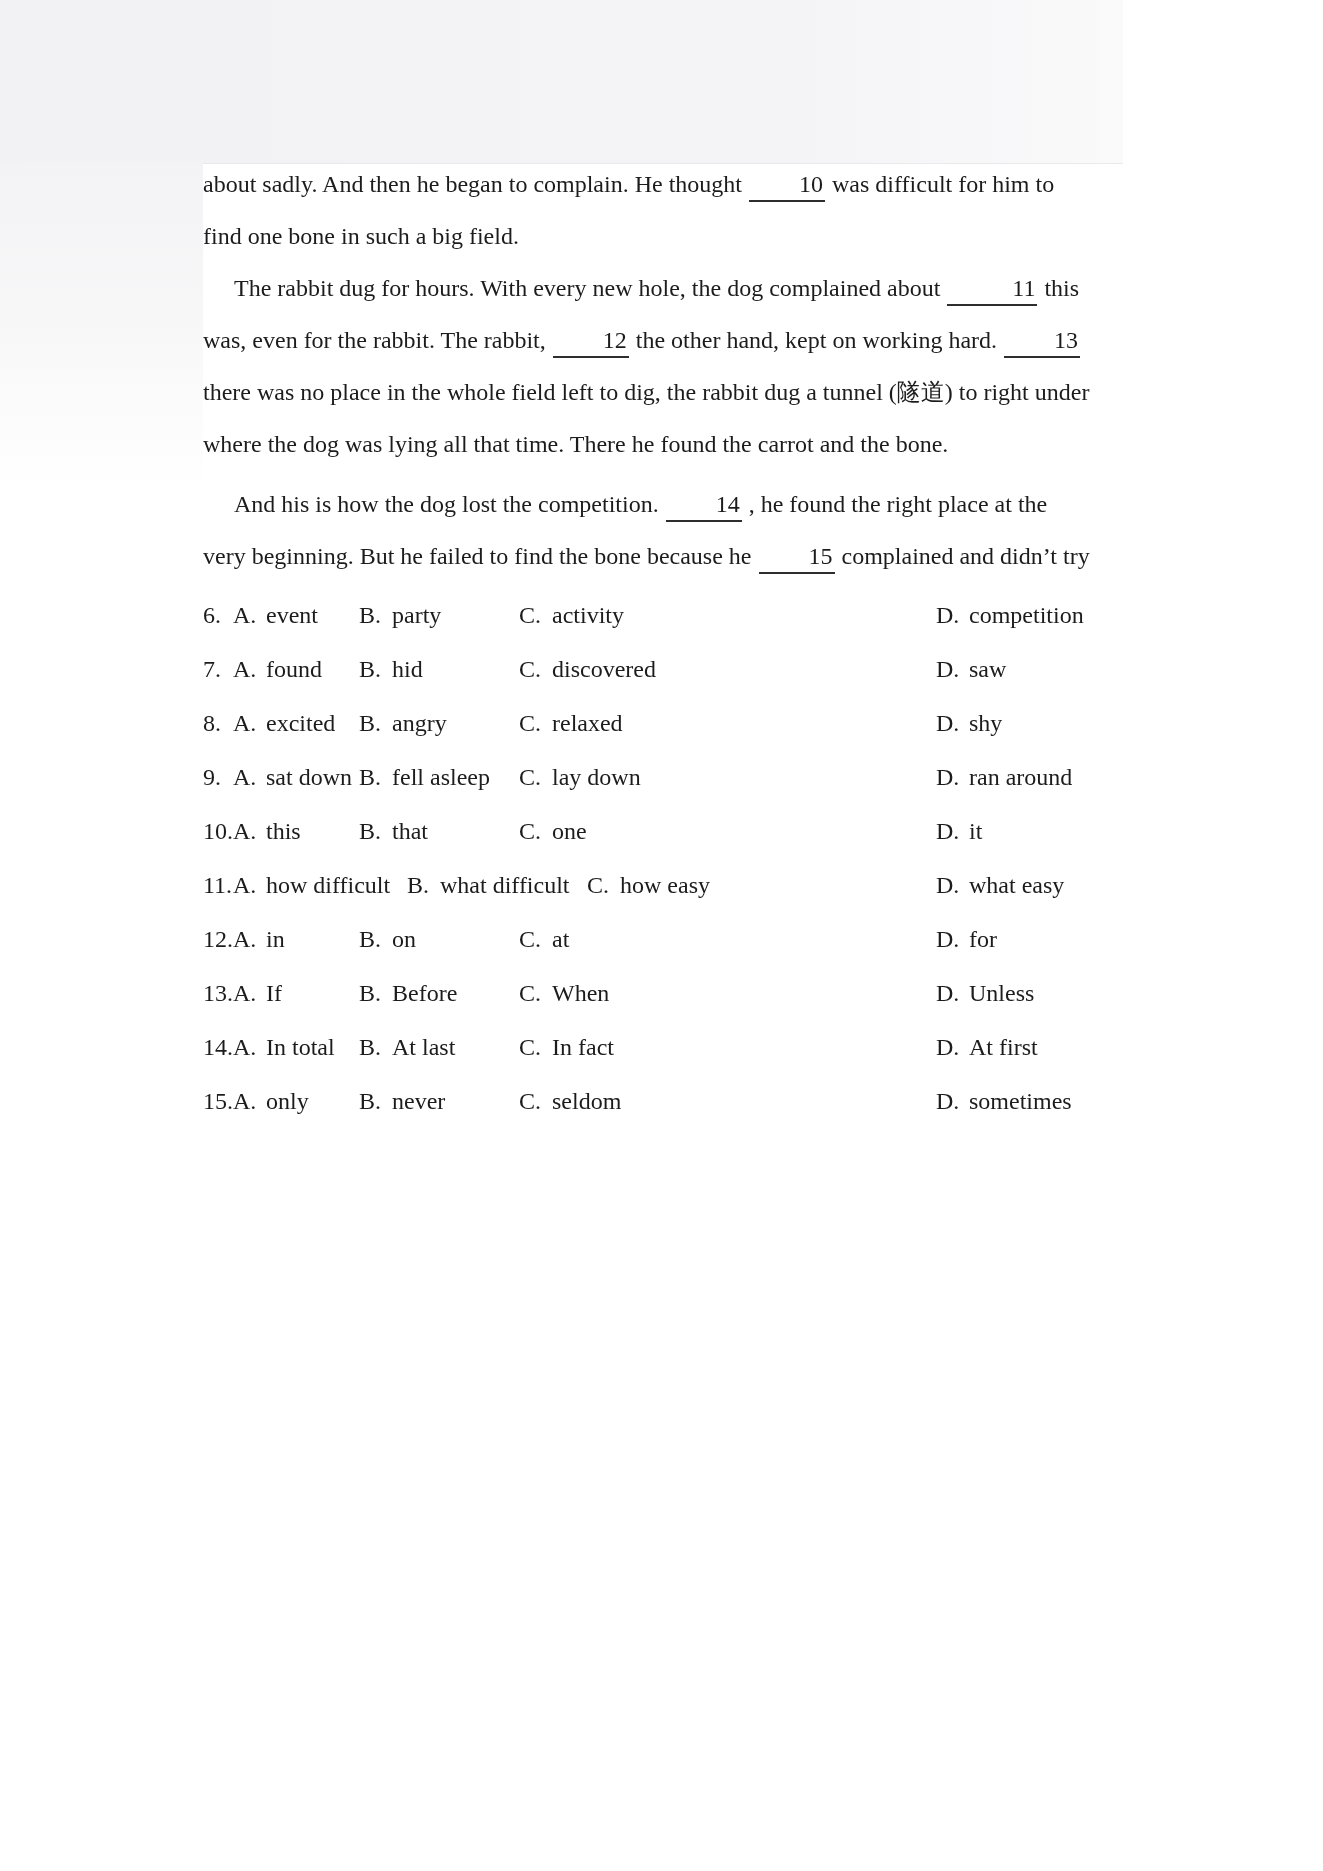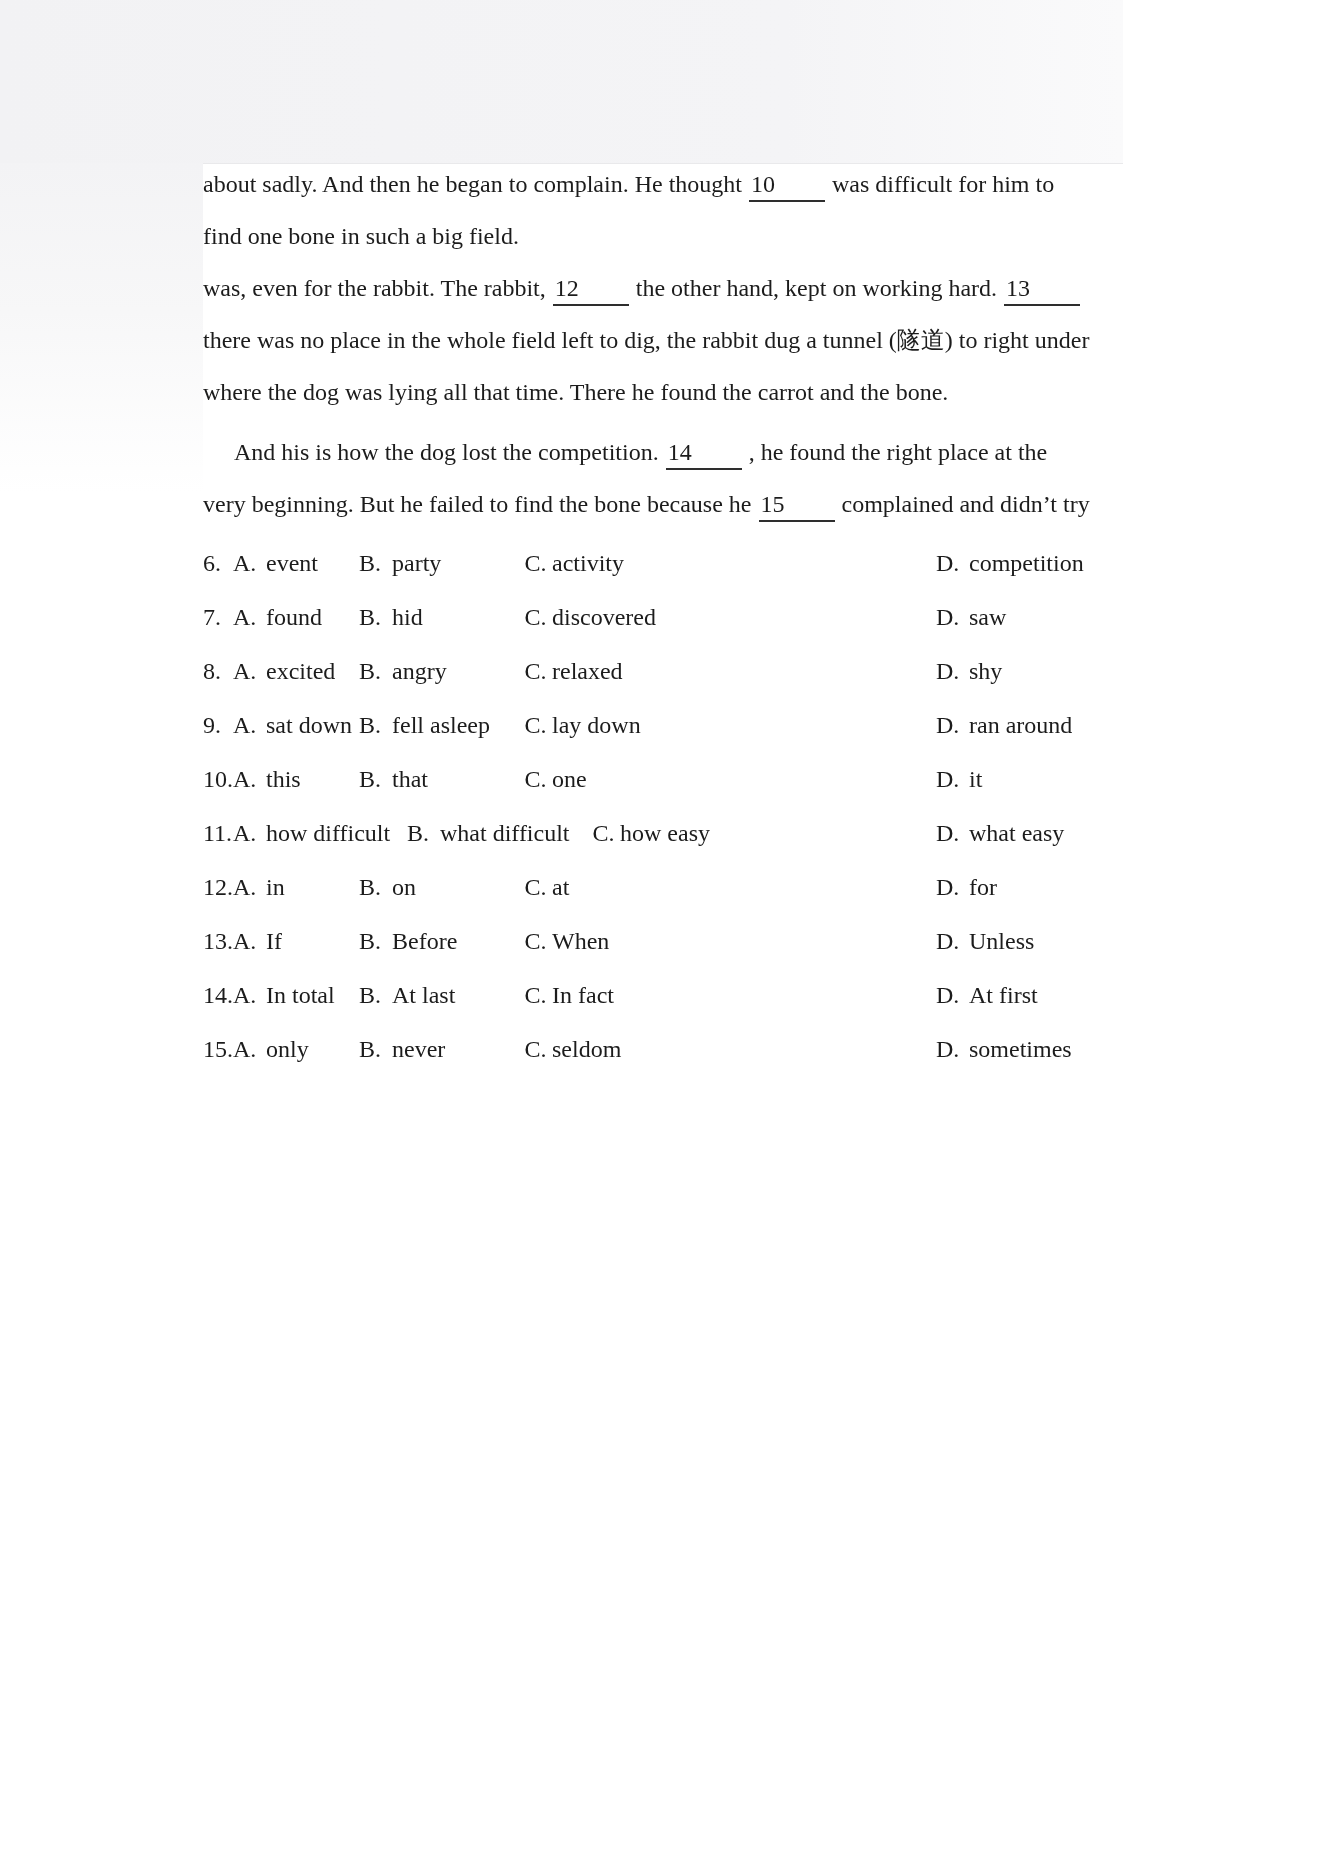--- a/index.html
+++ b/index.html
@@ -35,53 +35,54 @@
     font-size: 24px;
     white-space: pre;
     overflow: hidden;
   }
   .p-line.indent { text-indent: 31px; }
   .p-line.para-gap { margin-top: 8px; }
   .blank {
     display: inline-block;
     min-width: 72px;
     height: 31px; line-height: 31px;
-    text-align: left;
+    text-align: right;
     border-bottom: 2px solid #2e2e2e;
     vertical-align: baseline;
     margin: 0 7px;
     padding: 0 2px;
     text-indent: 0;
   }
   .blank.wide { min-width: 86px; }
   #questions { margin-top: 6px; }
   .q-row {
     position: relative;
     height: 54px; line-height: 54px;
     font-size: 24px;
     white-space: pre;
   }
   .q-num { display: inline-block; min-width: 30px; }
   .opt-label { display: inline-block; min-width: 33px; }
   .opt-b { position: absolute; left: 156px; top: 0; }
-  .opt-c { position: absolute; left: 316px; top: 0; text-align: center; }
+  .opt-c { position: absolute; left: 316px; top: 0; }
   .opt-d { position: absolute; left: 733px; top: 0; }
   .q-row.wide .opt-b { left: 204px; }
   .q-row.wide .opt-c { left: 384px; }
 </style>
 </head>
 <body>
 
 <div class="bg-top"></div>
 <div class="bg-left"></div>
 
 <div id="content">
   <div id="passage">
       <div class="p-line"><span>about sadly. And then he began to complain. He thought</span><span class="blank">10</span><span>was difficult for him to</span></div>
       <div class="p-line"><span>find one bone in such a big field.</span></div>
+      <div class="p-line indent"><span>The rabbit dug for hours. With every new hole, the dog complained about</span><span class="blank wide">11</span><span>this</span></div>
       <div class="p-line"><span>was, even for the rabbit. The rabbit,</span><span class="blank">12</span><span>the other hand, kept on working hard.</span><span class="blank">13</span></div>
       <div class="p-line"><span>there was no place in the whole field left to dig, the rabbit dug a tunnel (隧道) to right under</span></div>
       <div class="p-line"><span>where the dog was lying all that time. There he found the carrot and the bone.</span></div>
       <div class="p-line indent para-gap"><span>And his is how the dog lost the competition.</span><span class="blank">14</span><span>, he found the right place at the</span></div>
       <div class="p-line"><span>very beginning. But he failed to find the bone because he</span><span class="blank">15</span><span>complained and didn’t try</span></div>
     </div>
   <div id="questions">
       <div class="q-row"><span class="q-num">6.</span><span class="opt-a"><span class="opt-label">A.</span><span class="opt-text">event</span></span><span class="opt-b"><span class="opt-label">B.</span><span class="opt-text">party</span></span><span class="opt-c"><span class="opt-label">C.</span><span class="opt-text">activity</span></span><span class="opt-d"><span class="opt-label">D.</span><span class="opt-text">competition</span></span></div>
       <div class="q-row"><span class="q-num">7.</span><span class="opt-a"><span class="opt-label">A.</span><span class="opt-text">found</span></span><span class="opt-b"><span class="opt-label">B.</span><span class="opt-text">hid</span></span><span class="opt-c"><span class="opt-label">C.</span><span class="opt-text">discovered</span></span><span class="opt-d"><span class="opt-label">D.</span><span class="opt-text">saw</span></span></div>
       <div class="q-row"><span class="q-num">8.</span><span class="opt-a"><span class="opt-label">A.</span><span class="opt-text">excited</span></span><span class="opt-b"><span class="opt-label">B.</span><span class="opt-text">angry</span></span><span class="opt-c"><span class="opt-label">C.</span><span class="opt-text">relaxed</span></span><span class="opt-d"><span class="opt-label">D.</span><span class="opt-text">shy</span></span></div>

